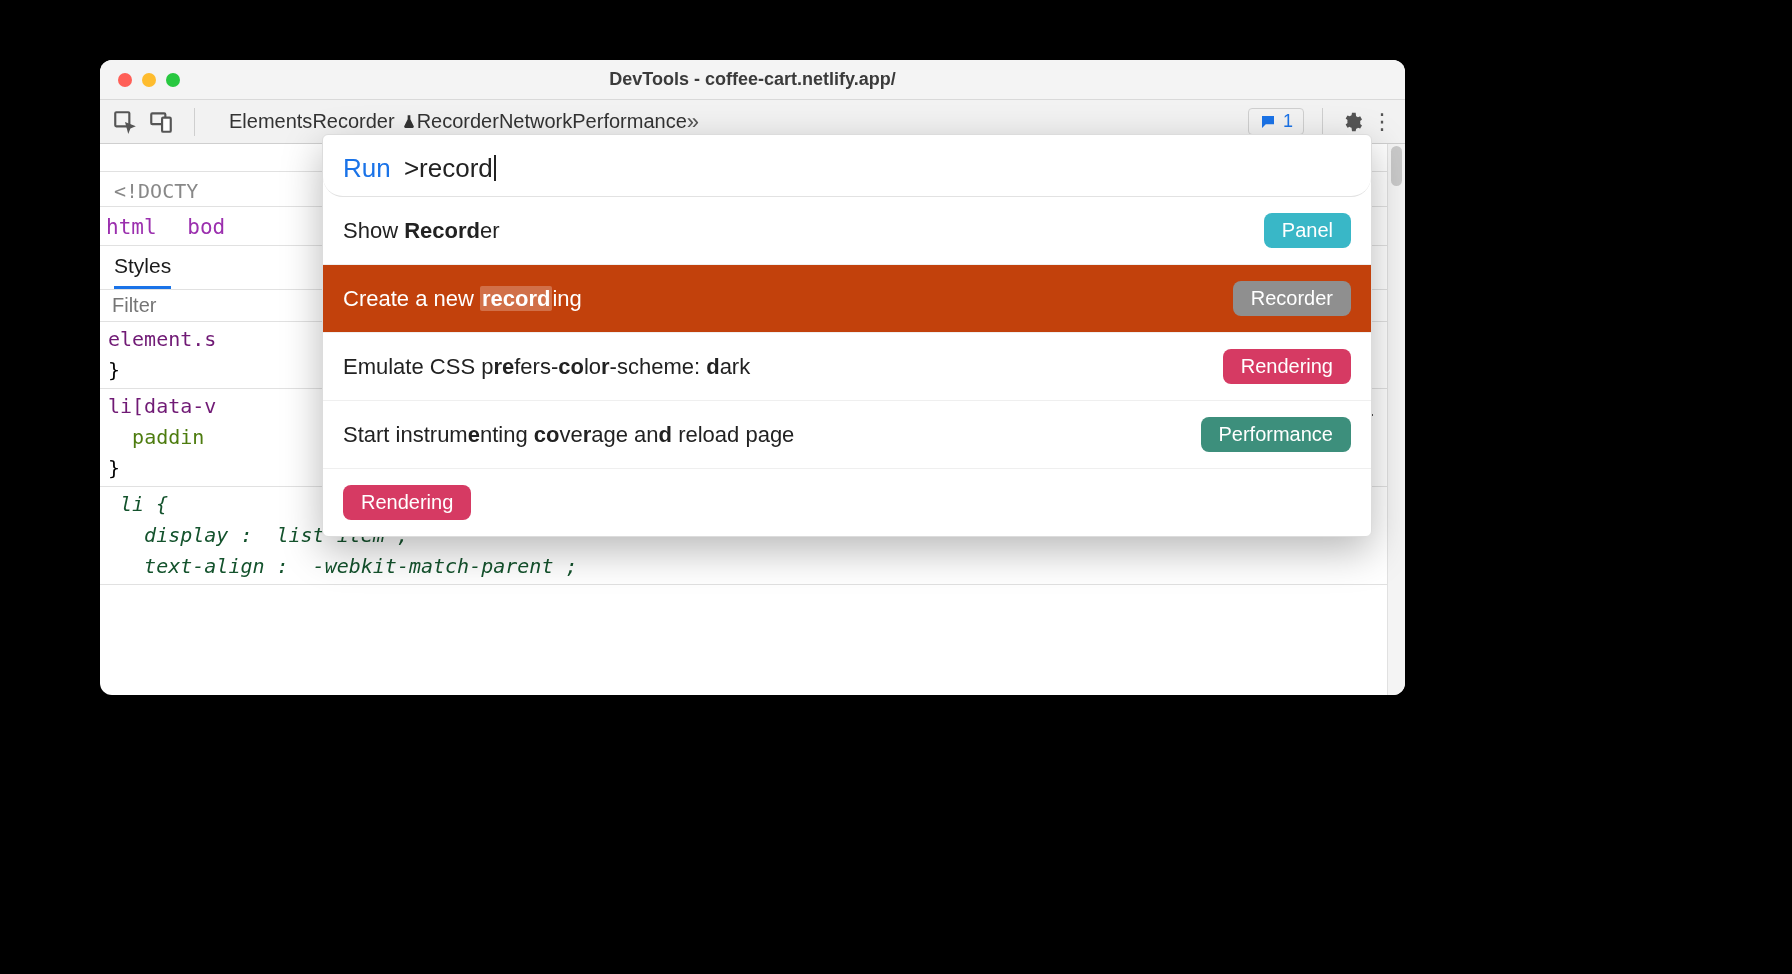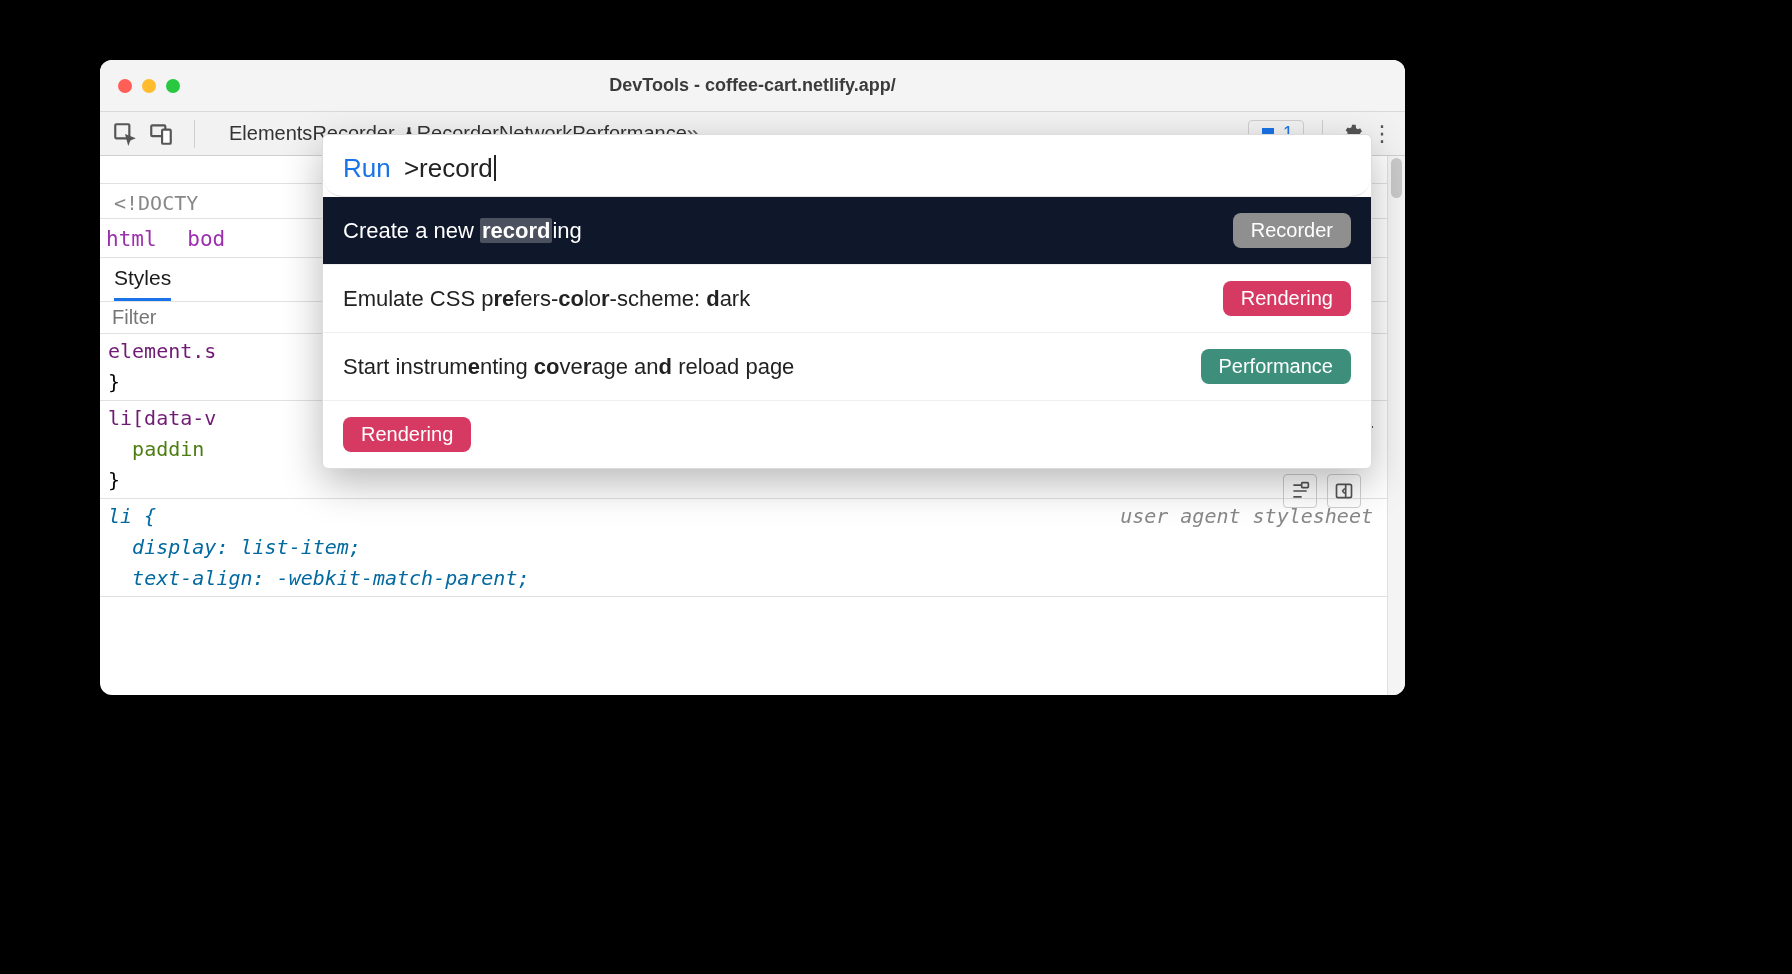--- a/index.html
+++ b/index.html
@@ -16,21 +16,21 @@
     top: 60px;
     width: 1305px;
     height: 635px;
     background: #fff;
     border-radius: 12px;
     overflow: hidden;
     box-shadow: 0 20px 60px rgba(0,0,0,.45);
   }
   
   .titlebar {
-    height: 52px;
+    height: 40px;
     background: #f4f4f4;
     display: flex;
     align-items: center;
     position: relative;
     border-bottom: 1px solid #d9d9d9;
   }
   .traffic {
     display: flex;
     gap: 10px;
     padding-left: 18px;
@@ -110,21 +110,21 @@
     border:none; font-size:20px; color:#888; outline:none; flex:1;
   }
   .styles-area{
     font-family: ui-monospace, Menlo, monospace;
     font-size:20px; line-height:1.55;
   }
   .styles-block{ border-bottom:1px solid #e1e1e1; padding:2px 14px 2px 8px;}
   .sel{ color:#701a75;}
   .prop{ color:#4d7c0f;}
   .val{ color:#444;}
-  .italic{ font-style:italic; color:#0369a1;}
+  .italic{ font-style:italic; color:#14532d;margin-left:12px;}
   .source-link{ float:right; text-decoration:underline; color:#555;}
   .uastyle{ float:right; color:#888; font-style:italic;}
   
   .vscroll{
     width:18px; background:#f4f4f4; border-left:1px solid #e1e1e1;
     position:relative;
   }
   .vscroll .thumb{
     position:absolute; left:3px; right:3px; top:2px; height:40px;
     background:#c9c9c9; border-radius:6px;
@@ -165,21 +165,21 @@
   }
   .cmd-item{
     display:flex; align-items:center; justify-content:space-between;
     padding:16px 20px;
     font-size:22px;
     color:#222;
     border-bottom:1px solid #efefef;
   }
   .cmd-item:last-child{ border-bottom:none;}
   .cmd-item.selected{
-    background:#0f172a; color:#fff;
+    background:#c2410c; color:#fff;
   }
   .cmd-item .hl{ background:rgba(255,255,255,.25); padding:0 2px; border-radius:2px;}
   .pill{
     padding:6px 18px; border-radius:8px; font-size:20px; color:#fff;
   }
   .pill.panel{ background:#39b7c7;}
   .pill.recorder{ background:#8f8f8f;}
   .pill.rendering{ background:#d63a63;}
   .pill.performance{ background:#3d8f7c;}
 </style>
@@ -298,20 +298,24 @@
       <div class="thumb"></div>
     </div>
   </div>
 
   <div class="cmd">
     <div class="cmd-search">
       <span class="run">Run</span>
       <span class="query">&gt;record</span><span class="caret"></span>
     </div>
     <div id="cmd-items">
+        <div class="cmd-item">
+          <span>Show <b>Record</b>er</span>
+          <span class="pill panel">Panel</span>
+        </div>
         <div class="cmd-item selected">
           <span>Create a new <span class="hl"><b>record</b></span>ing</span>
           <span class="pill recorder">Recorder</span>
         </div>
         <div class="cmd-item">
           <span>Emulate CSS p<b>re</b>fers-<b>co</b>lo<b>r</b>-scheme: <b>d</b>ark</span>
           <span class="pill rendering">Rendering</span>
         </div>
         <div class="cmd-item">
           <span>Start instrum<b>e</b>nting <b>co</b>ve<b>r</b>age an<b>d</b> reload page</span>

